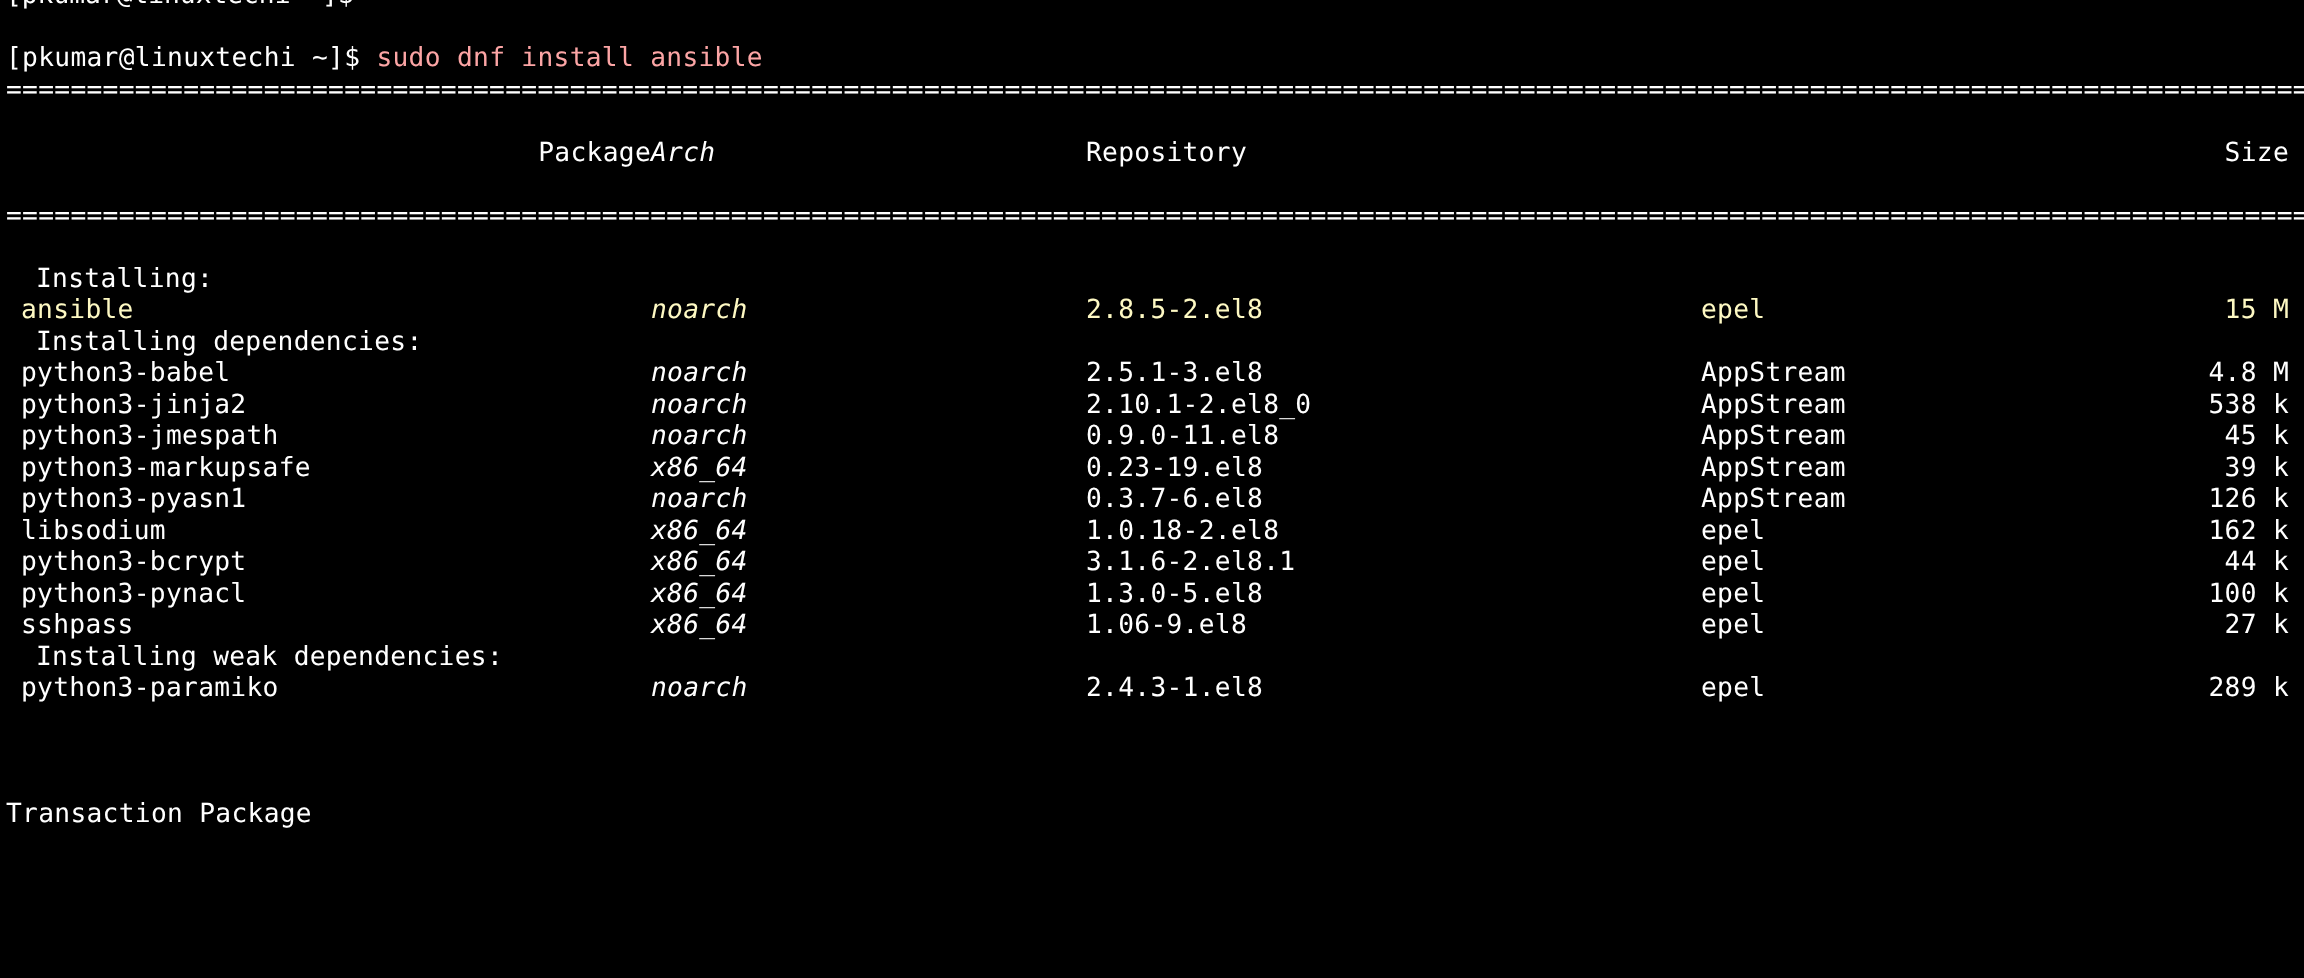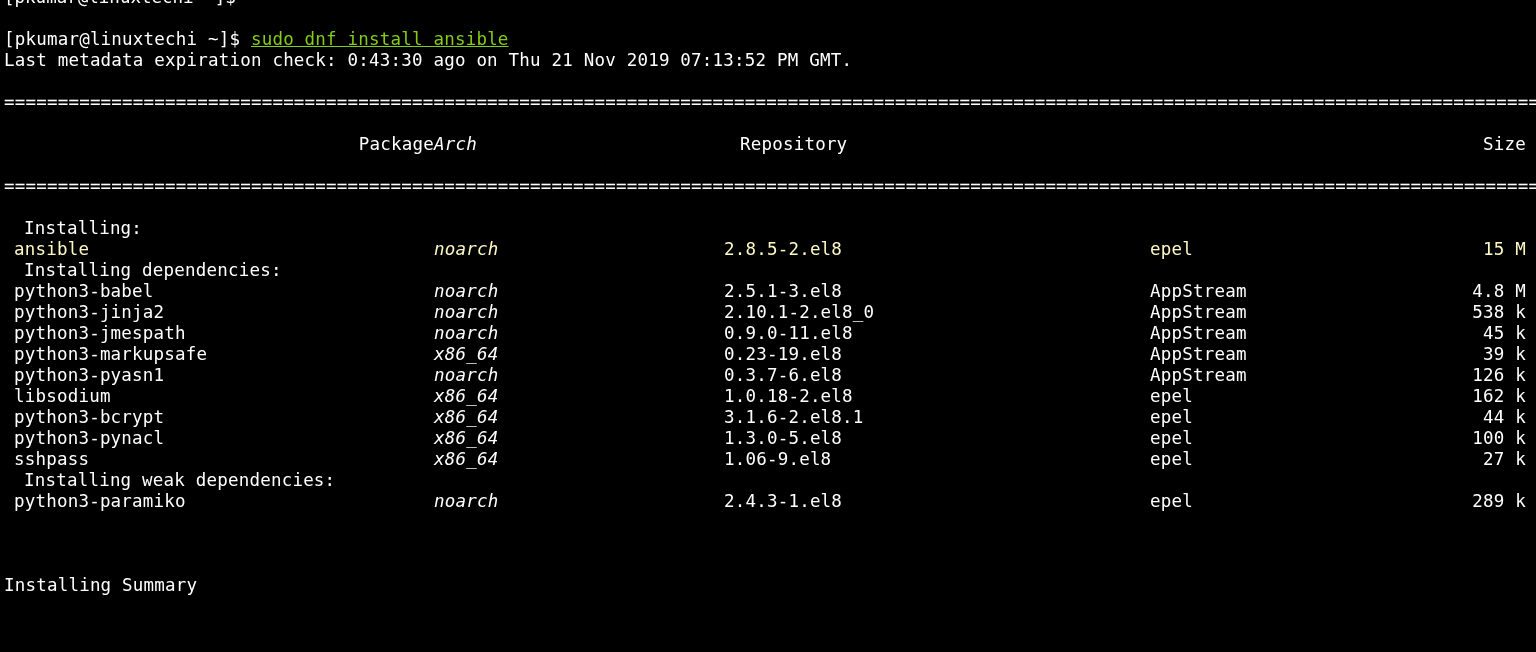--- a/index.html
+++ b/index.html
@@ -13,36 +13,35 @@
     width: 1536px;
     height: 652px;
     overflow: hidden;
   }
   .term {
     white-space: pre;
     padding: 0 4px;
     letter-spacing: 0.2px;
   }
   .command {
-    color: #84cc16;
-    text-decoration: underline;
+    color: #fca5a5;
   }
   .highlight {
     color: #fef9c3;
   }
   .rule {
     color: #ffffff;
   }
   .row {
     display: flex;
   }
   .col-pkg   { width: 430px; flex: none; padding-left: 10px; box-sizing: border-box;}
   .col-arch  { width: 290px; flex: none; font-style: italic; }
   .col-ver   { width: 410px; flex: none; }
-  .col-repo  { width: 310px; flex: none; margin-left: 16px; }
+  .col-repo  { width: 310px; flex: none; }
   .col-size  { flex: 1; text-align: right; padding-right: 6px;}
   .hdr .col-pkg { padding-left: 10px; text-align: right; }
   .section-label { padding-left: 0; margin-left: 20px; }
   .truncated-top {
     color: #ffffff;
     overflow: hidden;
     height: 8px;
     line-height: 21px;
     position: relative;
   }
@@ -54,31 +53,30 @@
 </style>
 </head>
 <body>
 
 <div class="truncated-top">
   <span class="inner">[pkumar@linuxtechi ~]$</span>
 </div>
 
 <div class="term">
 <span>[pkumar@linuxtechi ~]$ </span><span class="command">sudo dnf install ansible</span>
-<div>Last metadata expiration check: 0:43:30 ago on Thu 21 Nov 2019 07:13:52 PM GMT.</div>
 <div class="rule" id="rule1">==================================================================================================================================================</div>
 <div class="row hdr">
   <span class="col-pkg"> Package</span>
   <span class="col-arch">Arch</span>
   <span class="col-repo">Repository</span>
   <span class="col-size">Size</span>
 </div>
 <div class="rule" id="rule2">==================================================================================================================================================</div>
 <div id="pkg-body"><div class="section-label">Installing:</div><div class="row"><span class="col-pkg highlight">ansible</span><span class="col-arch highlight">noarch</span><span class="col-ver highlight">2.8.5-2.el8</span><span class="col-repo highlight">epel</span><span class="col-size highlight">15 M</span></div><div class="section-label">Installing dependencies:</div><div class="row"><span class="col-pkg ">python3-babel</span><span class="col-arch ">noarch</span><span class="col-ver ">2.5.1-3.el8</span><span class="col-repo ">AppStream</span><span class="col-size ">4.8 M</span></div><div class="row"><span class="col-pkg ">python3-jinja2</span><span class="col-arch ">noarch</span><span class="col-ver ">2.10.1-2.el8_0</span><span class="col-repo ">AppStream</span><span class="col-size ">538 k</span></div><div class="row"><span class="col-pkg ">python3-jmespath</span><span class="col-arch ">noarch</span><span class="col-ver ">0.9.0-11.el8</span><span class="col-repo ">AppStream</span><span class="col-size ">45 k</span></div><div class="row"><span class="col-pkg ">python3-markupsafe</span><span class="col-arch ">x86_64</span><span class="col-ver ">0.23-19.el8</span><span class="col-repo ">AppStream</span><span class="col-size ">39 k</span></div><div class="row"><span class="col-pkg ">python3-pyasn1</span><span class="col-arch ">noarch</span><span class="col-ver ">0.3.7-6.el8</span><span class="col-repo ">AppStream</span><span class="col-size ">126 k</span></div><div class="row"><span class="col-pkg ">libsodium</span><span class="col-arch ">x86_64</span><span class="col-ver ">1.0.18-2.el8</span><span class="col-repo ">epel</span><span class="col-size ">162 k</span></div><div class="row"><span class="col-pkg ">python3-bcrypt</span><span class="col-arch ">x86_64</span><span class="col-ver ">3.1.6-2.el8.1</span><span class="col-repo ">epel</span><span class="col-size ">44 k</span></div><div class="row"><span class="col-pkg ">python3-pynacl</span><span class="col-arch ">x86_64</span><span class="col-ver ">1.3.0-5.el8</span><span class="col-repo ">epel</span><span class="col-size ">100 k</span></div><div class="row"><span class="col-pkg ">sshpass</span><span class="col-arch ">x86_64</span><span class="col-ver ">1.06-9.el8</span><span class="col-repo ">epel</span><span class="col-size ">27 k</span></div><div class="section-label">Installing weak dependencies:</div><div class="row"><span class="col-pkg ">python3-paramiko</span><span class="col-arch ">noarch</span><span class="col-ver ">2.4.3-1.el8</span><span class="col-repo ">epel</span><span class="col-size ">289 k</span></div></div>
 <div> </div>
-<div>Installing Summary</div>
+<div>Transaction Package</div>
 
 
 
 
 
 
 </div>
 
 </body></html>

